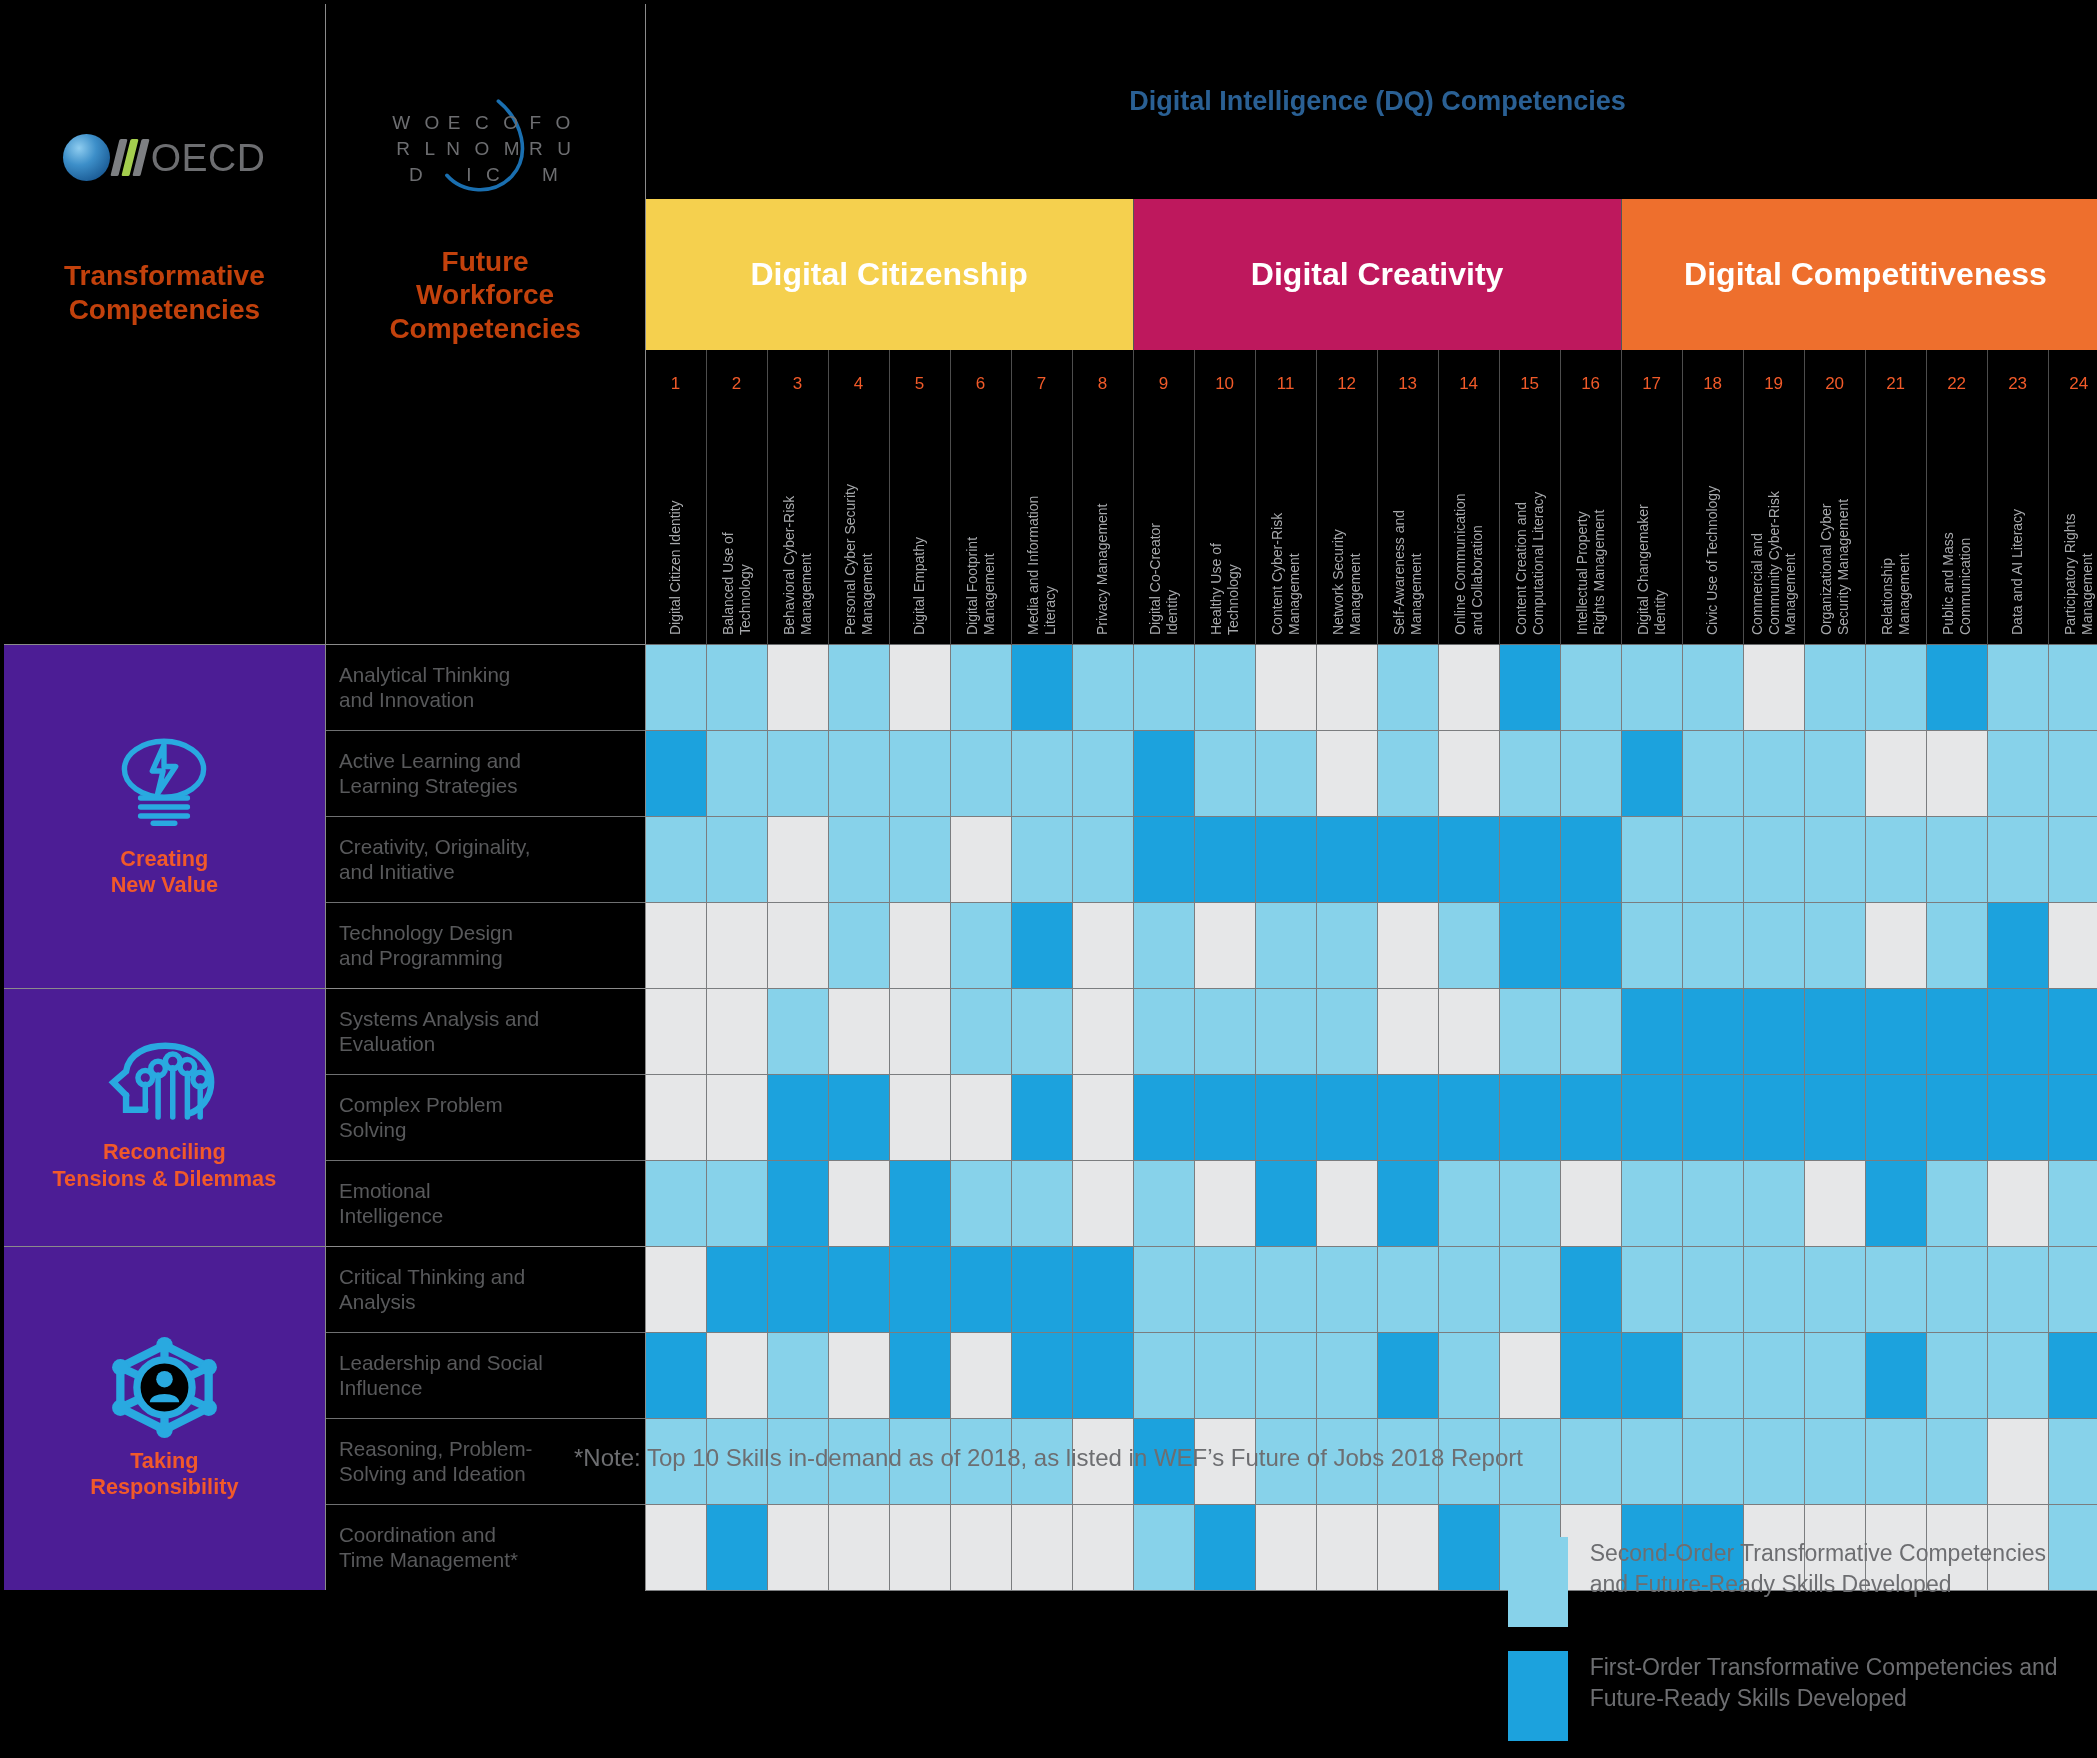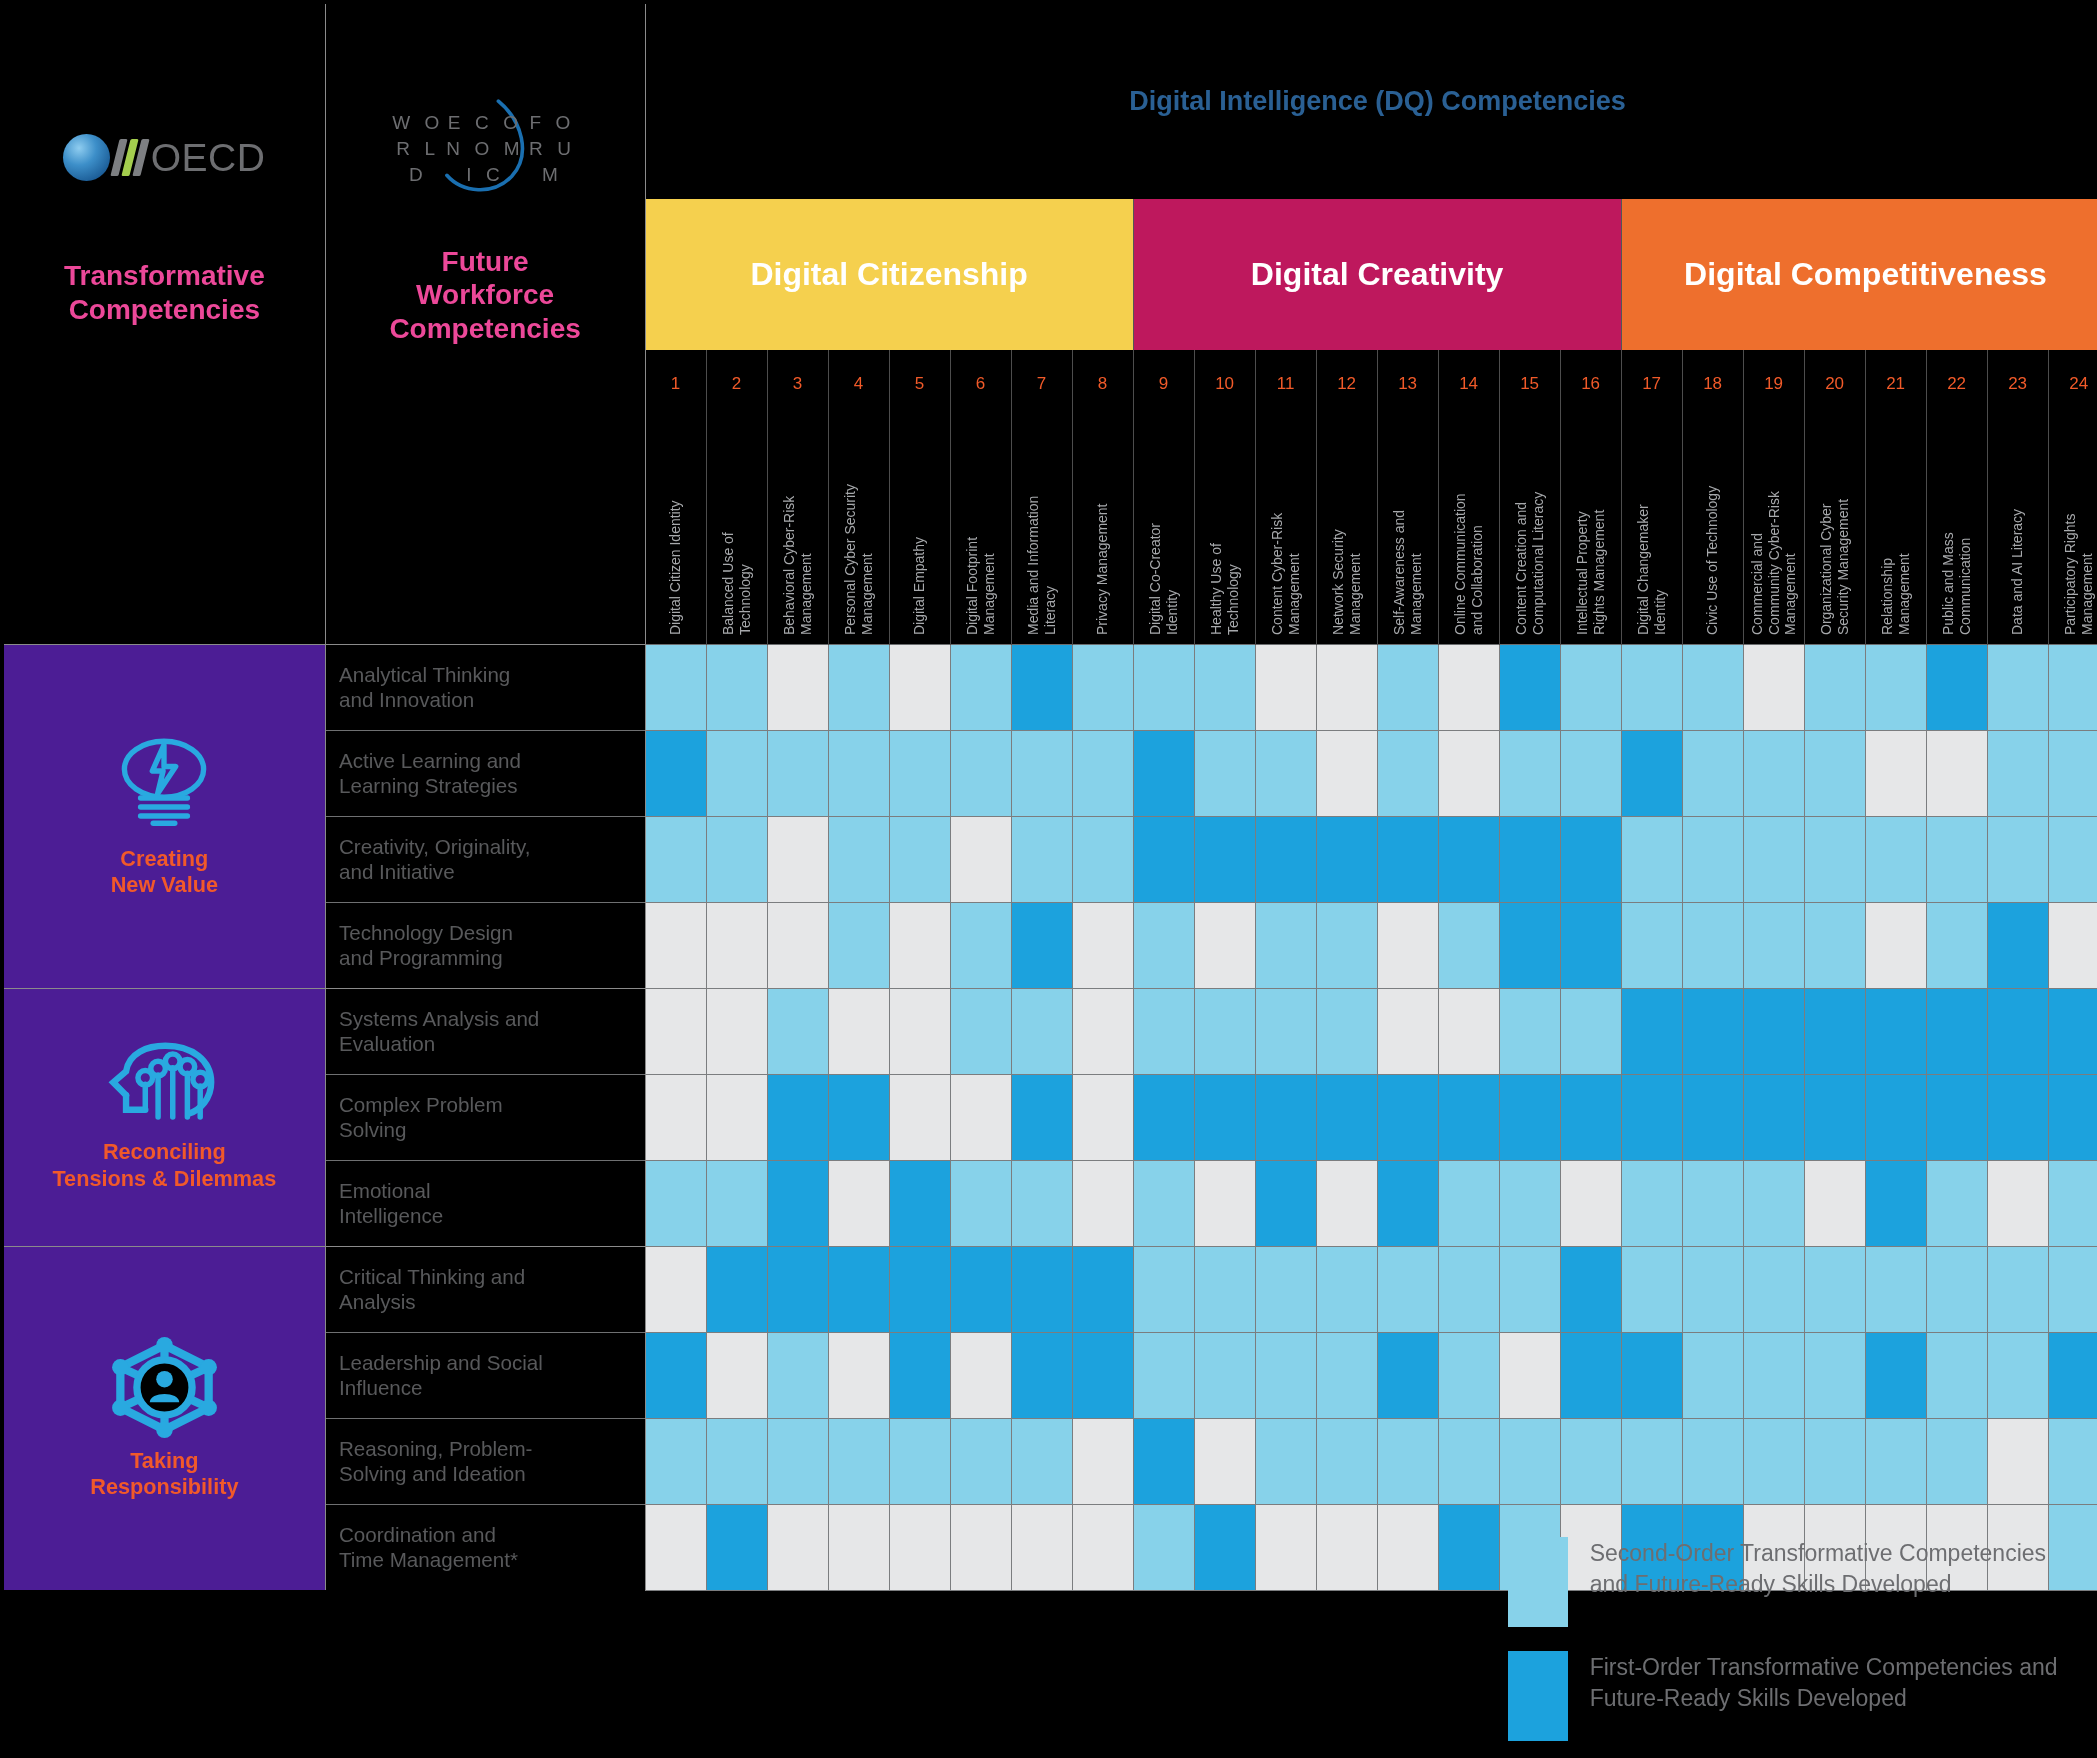--- a/index.html
+++ b/index.html
@@ -53,21 +53,21 @@
   .oecd-slashes { display:flex; gap:2.6px; }
   .oecd-slashes i { display:block; width: 8.3px; height: 37px; transform: skewX(-14deg); border-radius: 1.5px; }
   .oecd-text { font-size: 39px; font-weight: 400; color:#6d6e71; letter-spacing: 0.5px; }
 
   .wef-logo { position: relative; width: 186px; height: 98px; margin: 0 auto; }
   .wef-words { position:absolute; inset:0; display:flex; align-items:center; justify-content:center;
     font-size: 19px; letter-spacing: 4.6px; color:#6d6e71; line-height: 1.36; }
   .wef-arc { position:absolute; left: 29px; top: -2.1px; width: 129px; height: 101px; }
 
   .col-title {
-    color: #ec4899;
+    color: #c2410c;
     font-size: 28px;
     font-weight: bold;
     line-height: 1.2;
     margin-top: 63px;
   }
   .col-title.wef { margin-top: 47px; }
 
   
   .dq-title-cell {
     background:#000;
@@ -702,20 +702,21 @@
           <td class="gc v0"></td>
           <td class="gc v0"></td>
           <td class="gc v0"></td>
           <td class="gc v0"></td>
           <td class="gc v0"></td>
           <td class="gc v2"></td>
         </tr>
       </tbody>
   </table>
 
+  <div class="footnote">*Note: Top 10 Skills in-demand as of 2018, as listed in WEF’s Future of Jobs 2018 Report</div>
 
   <div class="legend">
     <div class="legend-row">
       <div class="legend-swatch second"></div>
       <div class="legend-text">Second-Order Transformative
 Competencies and Future-Ready
 Skills Developed</div>
     </div>
     <div class="legend-row">
       <div class="legend-swatch first"></div>

